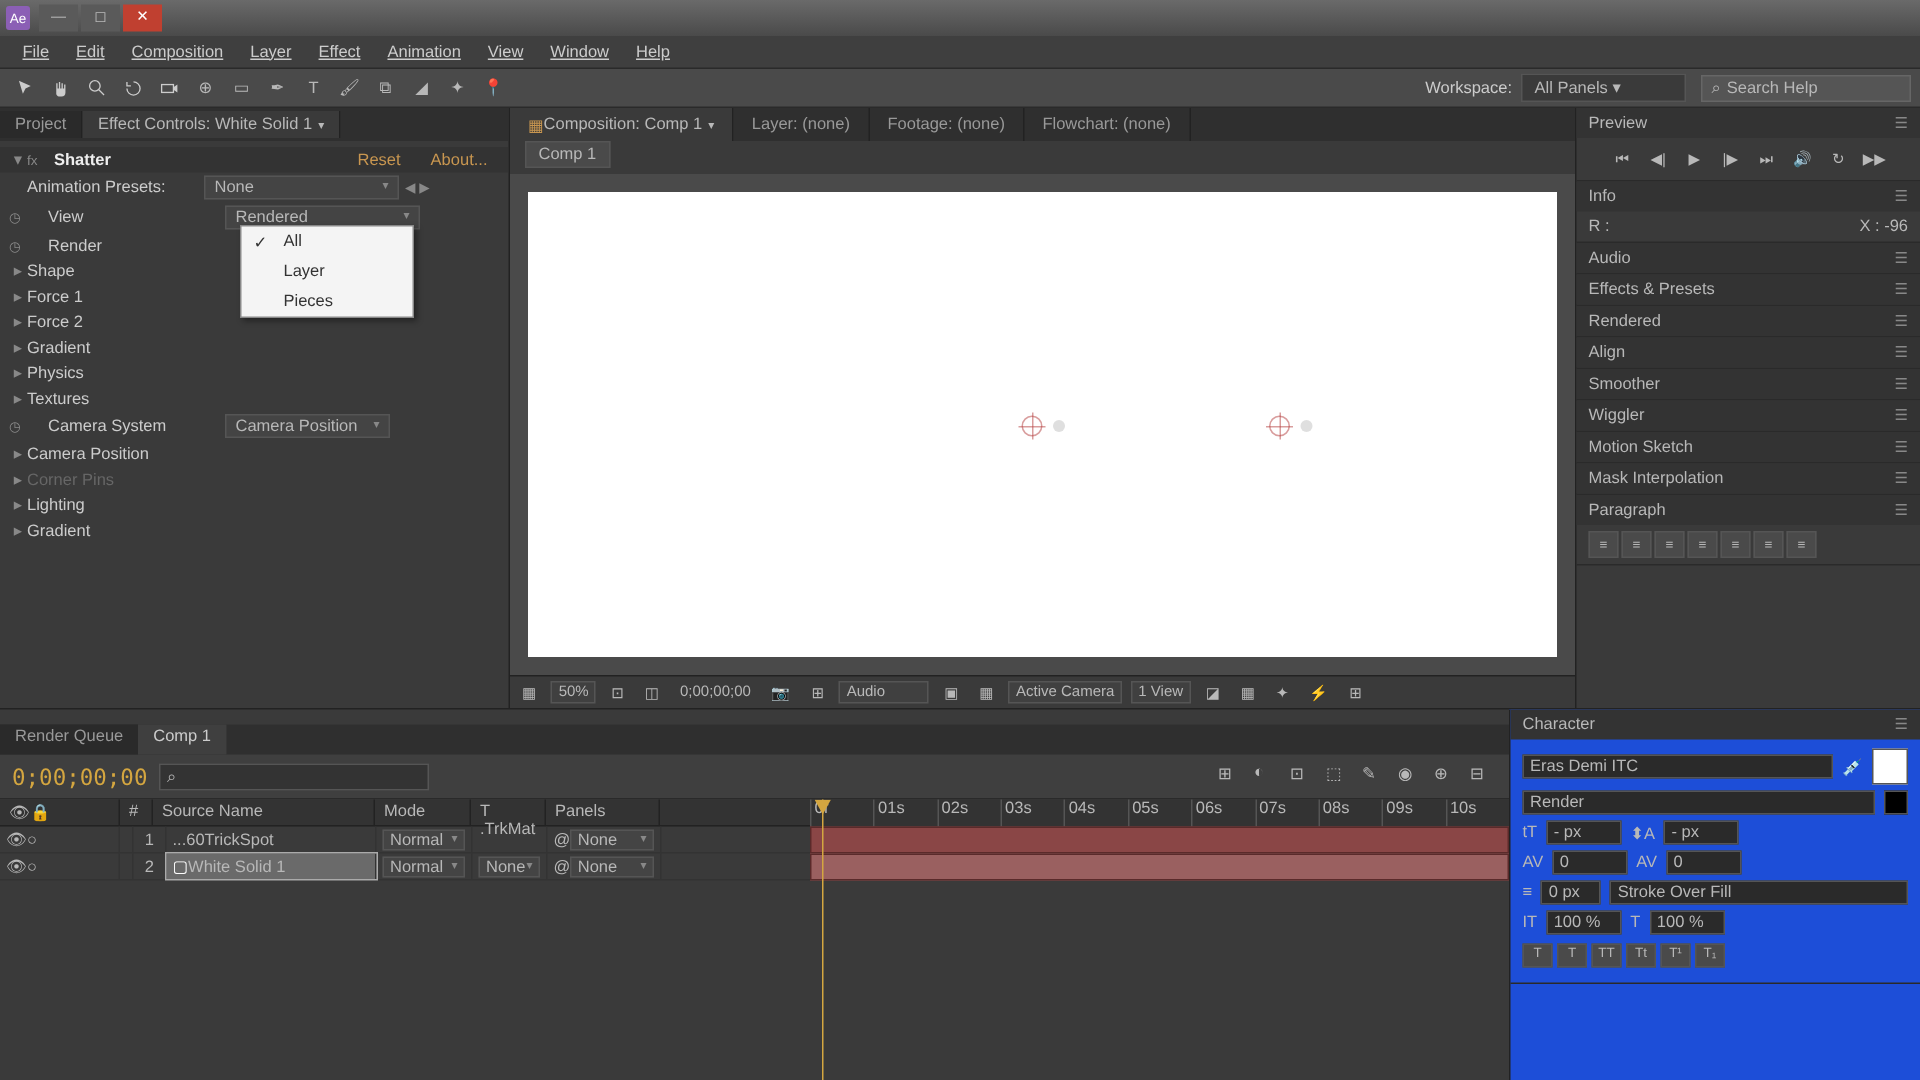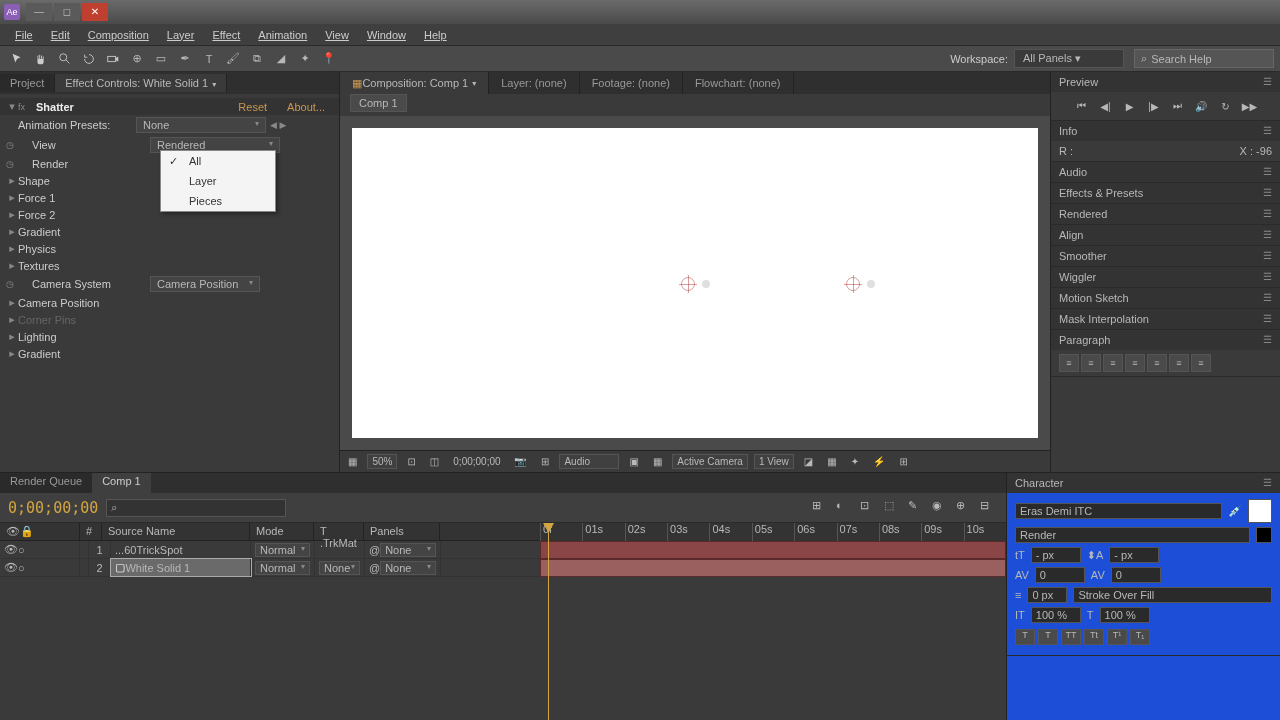--- a/index.html
+++ b/index.html
@@ -69,21 +69,21 @@
 .info-row { display:flex; gap:8px; font-size:10px; }
 .para-btns { display:flex; gap:2px; }
 .para-btns span { width:20px; height:18px; background:#4a4a4a; border:1px solid #555; display:flex; align-items:center; justify-content:center; font-size:9px; }
 .char-body { padding:6px 8px; font-size:10px; }
 .char-row { display:flex; gap:6px; margin-bottom:4px; align-items:center; }
 .char-sel { background:#2a2a2a; border:1px solid #555; padding:1px 4px; flex:1; }
 .char-swatch { width:24px; height:24px; border:1px solid #555; }
 .ttbtns { display:flex; gap:3px; }
 .ttbtns span { width:20px; height:16px; background:#4a4a4a; border:1px solid #555; text-align:center; font-size:9px; }
 .bottom { height:calc(720px - 24px - 22px - 26px - 400px); display:flex; border-top:1px solid #222; }
-.timeline { flex:1; background:#3f3f3f; display:flex; flex-direction:column; }
+.timeline { flex:1; background:#3f3f3f; display:flex; flex-direction:column;margin-top:10px; }
 .tl-tabs { height:20px; background:#2f2f2f; display:flex; }
 .tl-tabs .ttab { padding:2px 10px; color:#999; background:#2a2a2a; }
 .tl-tabs .ttab.active { background:#3f3f3f; color:#ccc; }
 .tl-head { height:30px; display:flex; align-items:center; padding:0 8px; gap:8px; border-bottom:1px solid #2a2a2a; }
 .tl-time { color:#d4a640; font-size:15px; font-family:monospace; }
 .tl-search { flex:0 0 180px; background:#333; border:1px solid #555; height:18px; padding:0 4px; display:flex; align-items:center; }
 .tl-headicons { display:flex; gap:6px; }
 .tl-headicons span { width:18px; height:18px; }
 .tl-body { flex:1; display:flex; }
 .tl-left { width:540px; background:#3a3a3a; }

